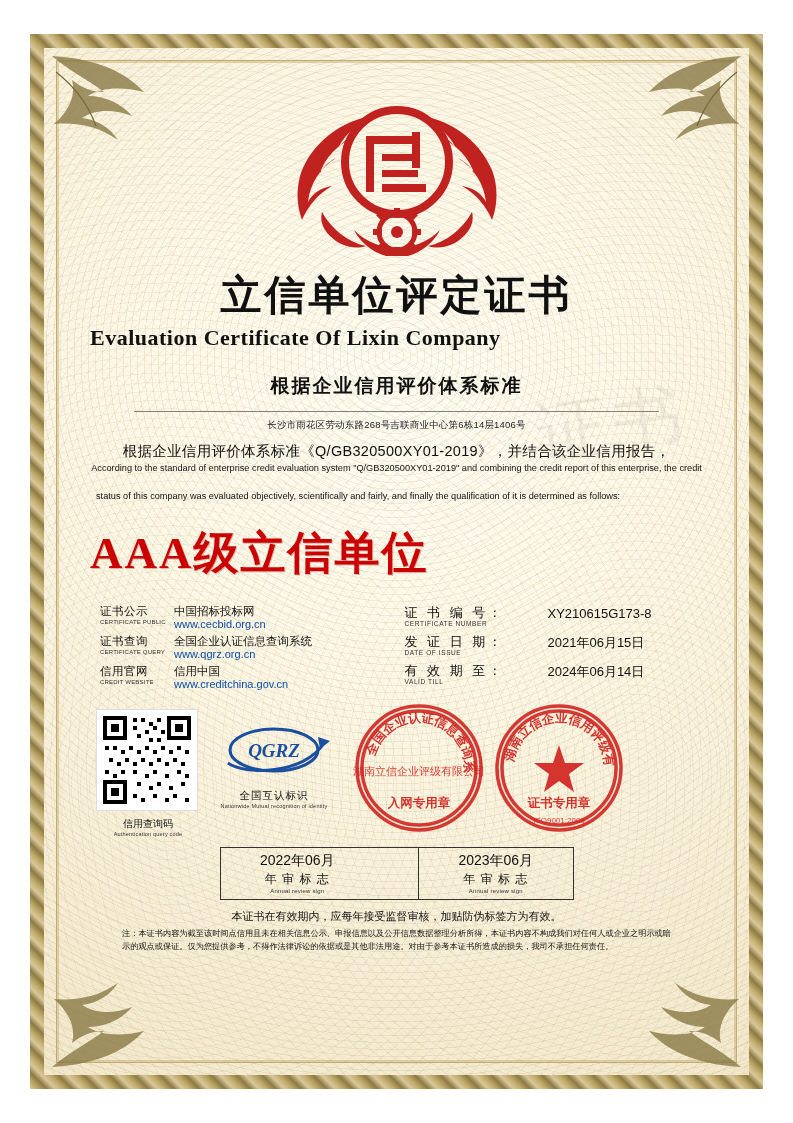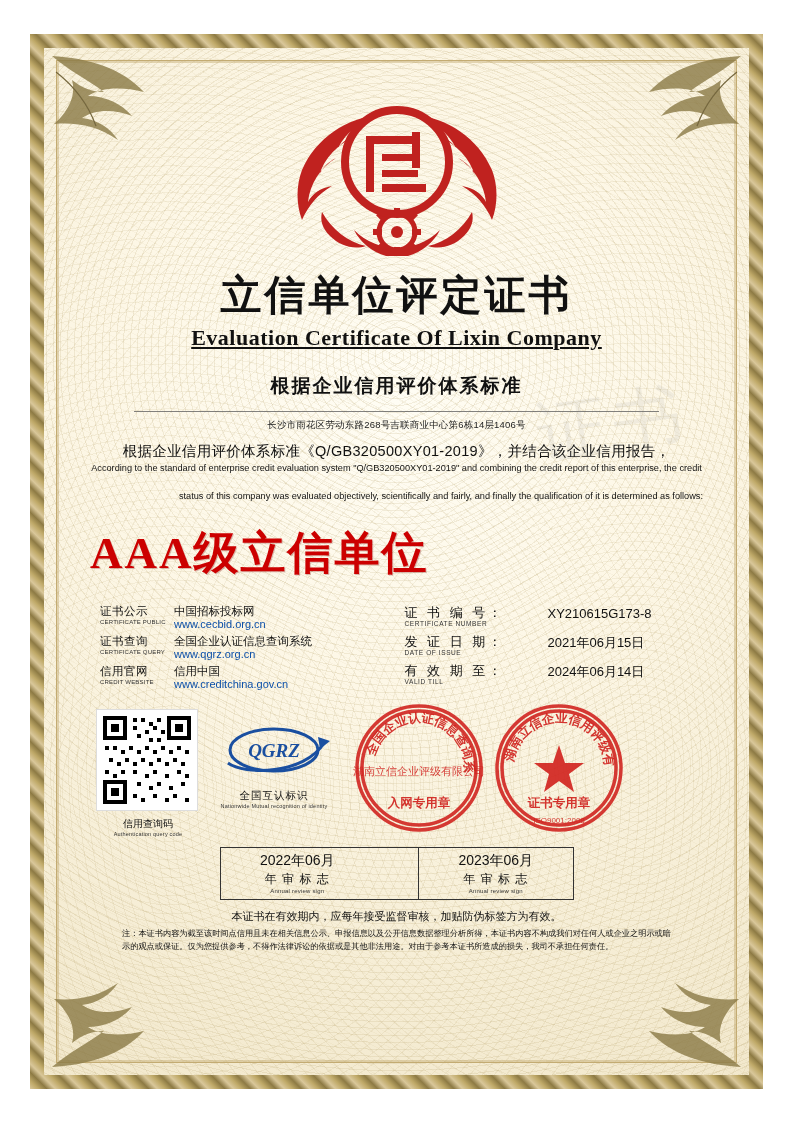--- a/index.html
+++ b/index.html
@@ -62,28 +62,27 @@
   .title-cn{
     text-align:center;
     font-family:"Liberation Serif", serif;
     font-weight:bold;
     font-size:41px;
     letter-spacing:3px;
     color:#111;
     margin-top:4px;
   }
   .title-en{
-    text-align:center;
+    text-align:left;
     font-family:"Liberation Serif", serif;
     font-weight:bold;
     font-size:22px;
     letter-spacing:.5px;
     color:#111;
     margin-top:2px;
-    text-decoration:underline;
   }
   .company{
     text-align:center;
     font-family:"Liberation Serif", serif;
     font-weight:bold;
     font-size:19px;
     letter-spacing:2px;
     color:#111;
     margin-top:22px;
   }
@@ -113,21 +112,21 @@
     letter-spacing:0;
   }
   .para2{margin-top:11px;}
   .para2 .cn{
     text-align:left;
     font-size:14.5px;
     color:#111;
     padding-left:6px;
   }
   .para2 .en{
-    text-align:right;
+    text-align:left;
     font-size:9.2px;
     color:#111;
     margin-top:18px;
     padding-left:6px;
   }
   .grade-cn{
     font-family:"Liberation Serif", serif;
     font-weight:bold;
     font-size:45px;
     color:#cc0000;

